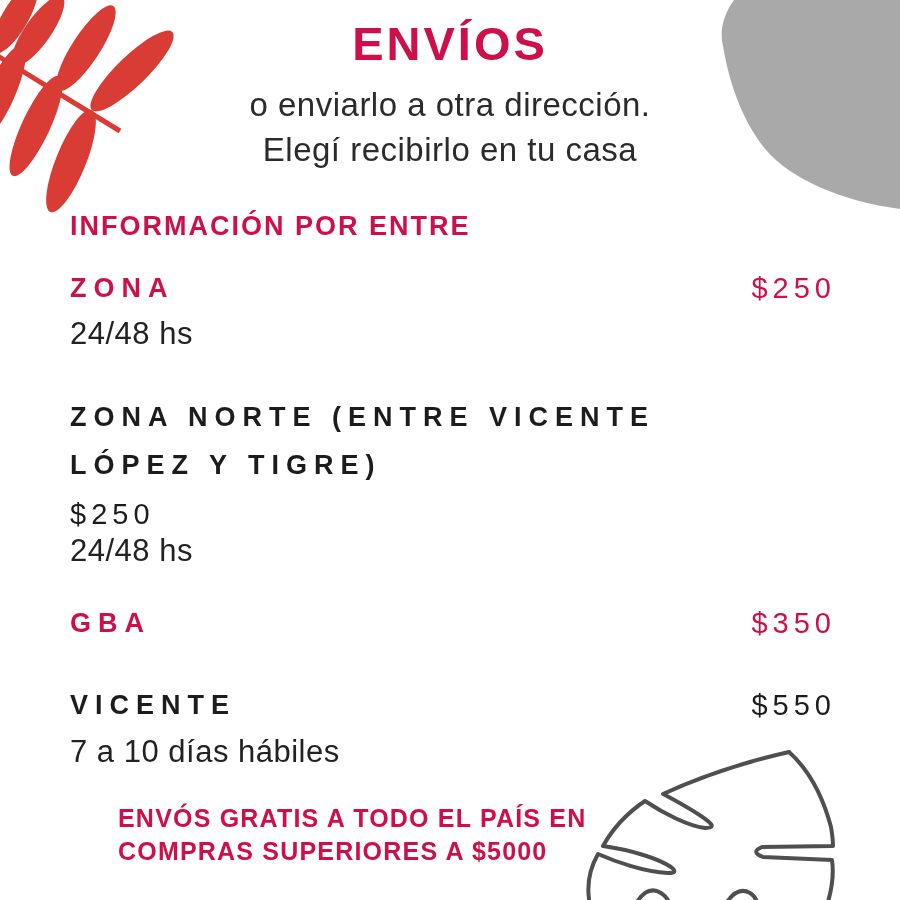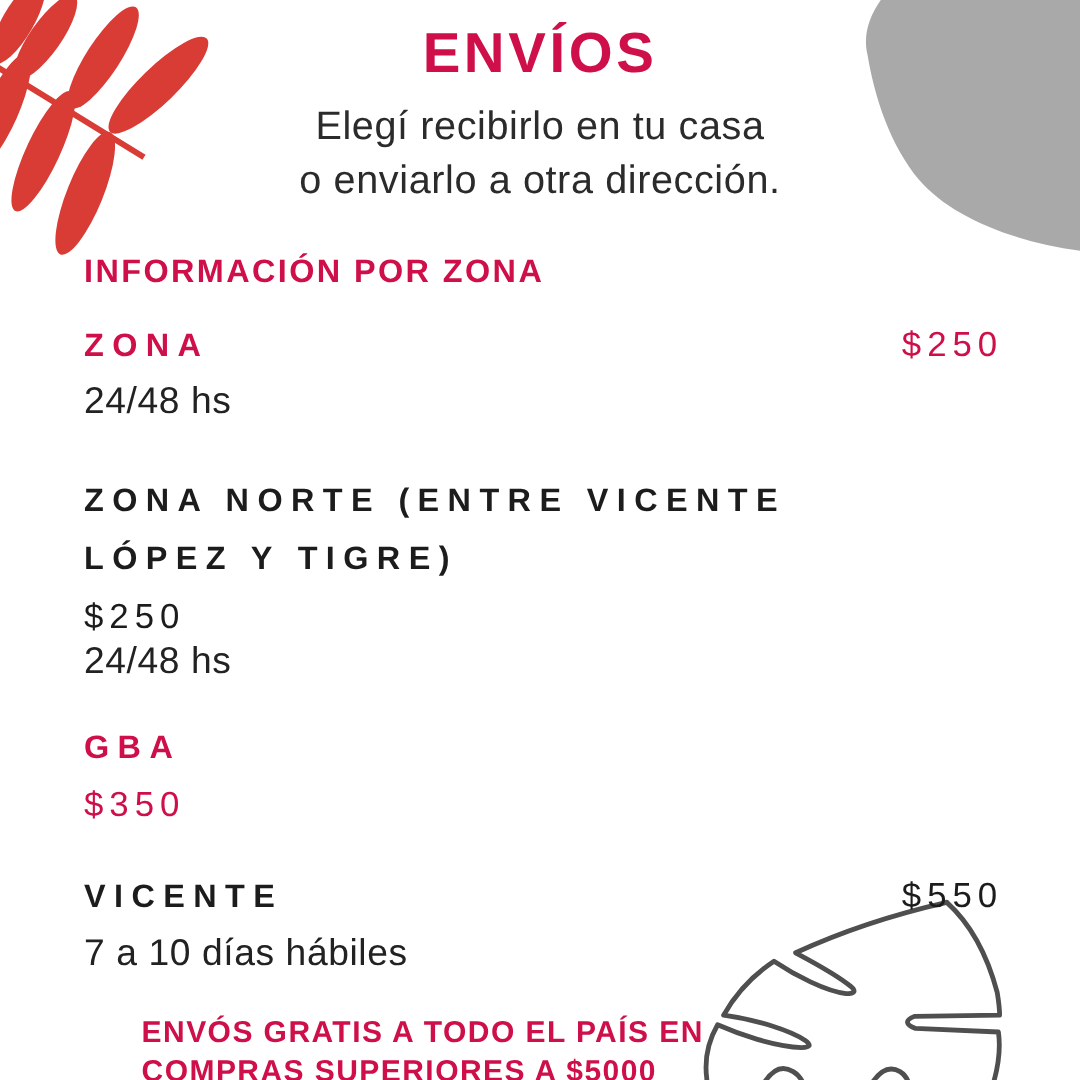--- a/index.html
+++ b/index.html
@@ -32,21 +32,21 @@
   .title{font-size:47px;font-weight:800;letter-spacing:3px;color:var(--accent-pink);}
   .subtitle{margin-top:12px;font-size:33px;line-height:1.36;color:var(--body-text);letter-spacing:0.5px;}
 
   
   .content{position:relative;margin:0 64px 0 70px;}
   .section-heading{margin-top:38px;font-size:27px;font-weight:800;letter-spacing:2px;
     color:var(--accent-pink);}
   .zone-row{display:flex;justify-content:space-between;align-items:flex-start;}
   .zone-row.r1{margin-top:22px;}
   .zone-row.r2{margin-top:40px;flex-direction:column;}
-  .zone-row.r3{margin-top:30px;flex-direction:column;}
+  .zone-row.r3{margin-top:30px;}
   .zone-row.r4{margin-top:34px;}
   .zone-name{font-size:27px;font-weight:700;letter-spacing:7px;line-height:1.8;max-width:585px;}
   .zone-price{font-size:29px;font-weight:400;letter-spacing:5px;line-height:1.2;margin-top:7px;white-space:nowrap;}
   .accent .zone-name,.accent .zone-price{color:var(--accent-pink);}
   .dark .zone-name,.dark .zone-price{color:var(--text-dark);}
   .zone-time{font-size:31px;color:#222;letter-spacing:0.5px;line-height:1.2;margin-top:3px;}
   .zone-time.t2{margin-top:0;}
 
   .footer{margin-top:32px;font-size:25px;font-weight:800;letter-spacing:1.2px;
     line-height:1.33;color:var(--accent-pink);margin-left:48px;}
@@ -74,27 +74,27 @@
   <svg class="deco monstera-svg" width="265" height="156" viewBox="585 744 265 156" aria-hidden="true">
     <path class="monstera-path" d="M789 752 C745 762 700 777 663 794 C678 802 697 812 709 822 Q716 828 705 828 C688 826 663 813 645 801 C627 813 612 830 603 846 C632 850 659 859 671 867 Q679 873 668 873 C645 872 616 862 598 854 C590 868 587 884 589 899 L589 902"></path>
     <path class="monstera-path" d="M789 752 C809 770 823 797 831 827 C832 833 833 840 833 846 L762 847 Q750 852 763 857 L832 860 C834 874 832 888 828 902"></path>
     <path class="monstera-path" d="M637 902 Q648 885 661 893 Q666 896 669 902"></path>
     <path class="monstera-path" d="M727 902 Q738 886 750 893 Q755 896 757 902"></path>
   </svg>
 
   <div class="header">
     <div class="title">ENVÍOS</div>
     <div class="subtitle">
+      <div>o enviarlo a otra dirección.</div>
       <div>Elegí recibirlo en tu casa</div>
-      <div>o enviarlo a otra dirección.</div>
     </div>
   </div>
 
   <div class="content">
-    <div class="section-heading">INFORMACIÓN POR ZONA</div>
+    <div class="section-heading">INFORMACIÓN POR ENTRE</div>
 
     <div class="zone-row r1 accent">
       <div class="zone-name">ZONA</div>
       <div class="zone-price">$250</div>
     </div>
     <div class="zone-time">24/48 hs</div>
 
     <div class="zone-row r2 dark">
       <div class="zone-name">ZONA NORTE (ENTRE VICENTE LÓPEZ Y TIGRE)</div>
       <div class="zone-price">$250</div>

